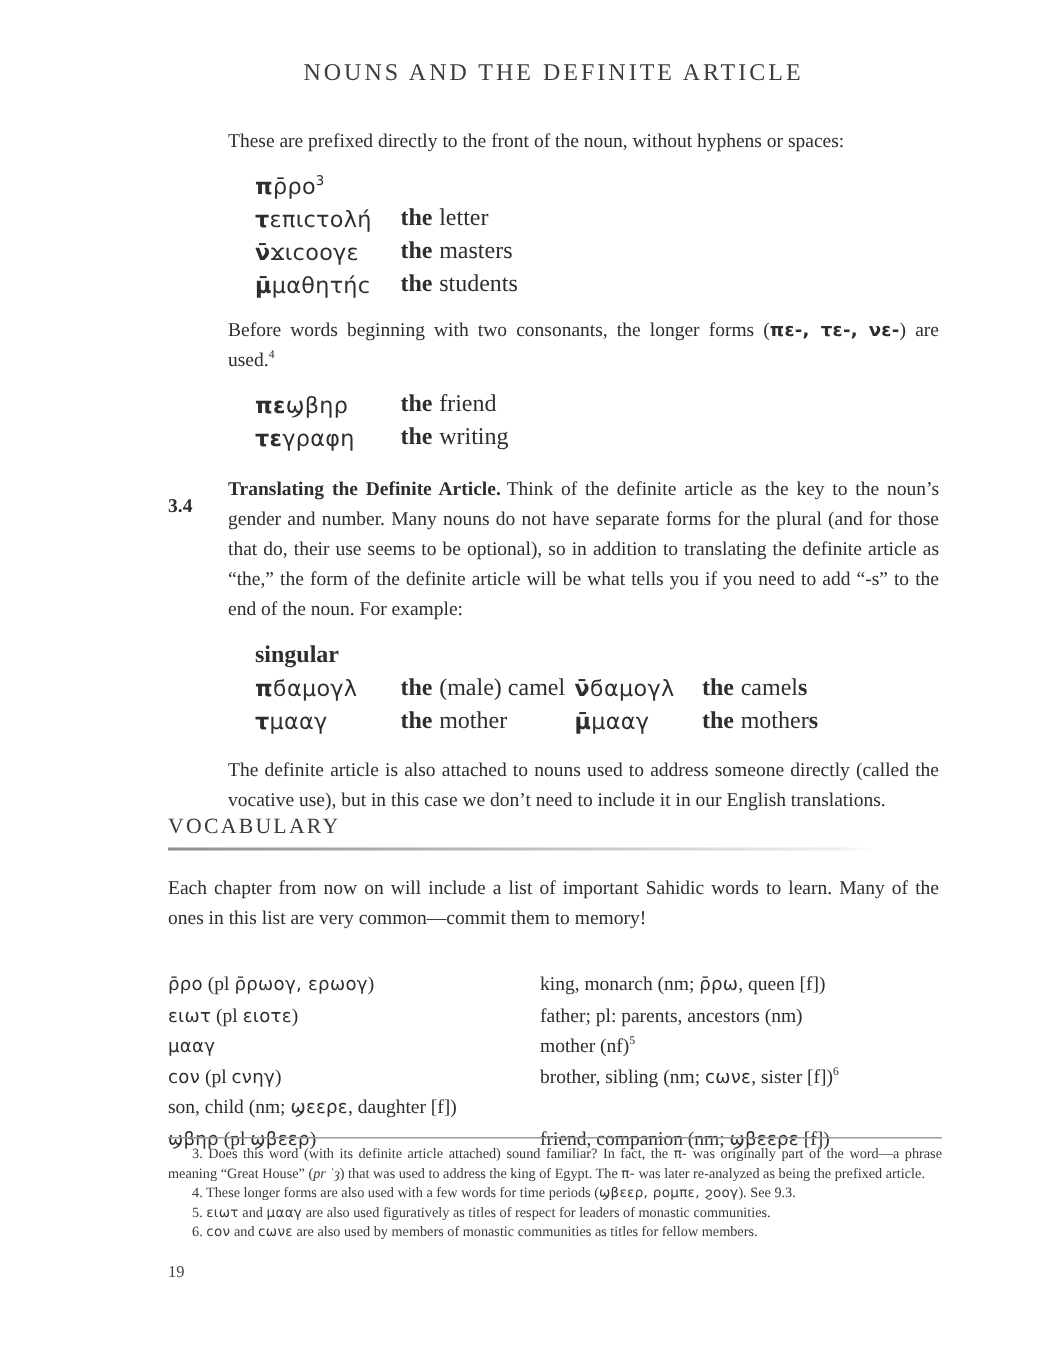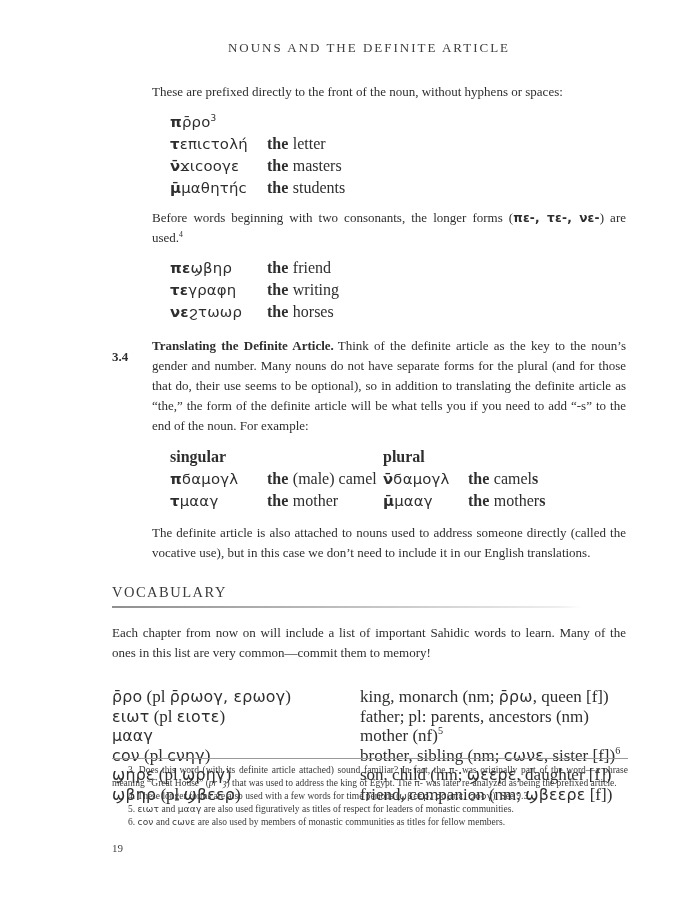--- a/index.html
+++ b/index.html
@@ -8,21 +8,21 @@
     width:699px;height:904px;
     background:#ffffff;
     font-family:"Liberation Serif","DejaVu Serif",serif;
     color:#2e2e2e;
     overflow:hidden;
   }
   .content{position:absolute;left:112px;top:0;width:514px;}
   .running-head{
     margin-top:40px;
     text-align:center;
-    font-size:13px;
+    font-size:16px;
     letter-spacing:2px;
     color:#3d3d3d;
     white-space:nowrap;
   }
   p{margin:0;font-size:13px;line-height:20px;text-align:justify;}
   .indent-block{margin-left:40px;}
   .coptic{font-family:"DejaVu Sans",sans-serif;font-size:0.93em;letter-spacing:0.2px;}
   .coptic b{font-weight:700;}
   sup.fnref{font-size:0.6em;vertical-align:super;line-height:0;}
   .art{margin-right:0.28em;}
@@ -38,31 +38,30 @@
   .sec-num{position:absolute;left:0;top:11px;font-weight:700;font-size:13px;line-height:20px;}
   .sec-body{margin-left:40px;}
   .sec-title{font-weight:700;margin-right:0.3em;}
   
   .t3{margin-top:10px;}
   .t3row{display:grid;grid-template-columns:97px 116px 85px auto;}
   .t3 .hdr{font-weight:700;}
   .voc-p{margin-top:11px;}
   
   .vocab-head{
-    margin-top:21px;
     font-size:14.5px;
     letter-spacing:1.5px;
     color:#3a3a3a;
   }
   .vocab-rule{
     margin-top:5px;height:2px;width:470px;
     background:linear-gradient(to right,#8f8f8f,#c9c9c9 60%,#eeeeee 95%,#ffffff);
   }
   .vocab-intro{margin-top:15px;}
-  .vlist{margin-top:24px;font-size:17px;line-height:19.5px;}
+  .vlist{margin-top:24px;font-size:13px;line-height:19.5px;}
   .vrow{display:grid;grid-template-columns:248px auto;}
   
   .footer{position:absolute;left:112px;top:758px;width:516px;}
   .fn-rule{height:1px;background:#9a9a9a;margin-bottom:5px;}
   .fn{font-size:9.5px;line-height:13px;text-indent:16px;text-align:justify;color:#383838;}
   .fn .ital{font-style:italic;}
   .fn .coptic{font-size:0.95em;}
   .page-number{margin-top:13px;text-align:left;font-size:11px;color:#444;}
 </style>
 </head>
@@ -97,35 +96,30 @@
 
     <div class="gtable t2">
       <div class="trow">
           <span class="coptic"><b>πε</b><span>ϣβηρ</span></span>
           <span><b class="art">the</b><span>friend</span></span>
         </div>
       <div class="trow">
           <span class="coptic"><b>τε</b><span>γραφη</span></span>
           <span><b class="art">the</b><span>writing</span></span>
         </div>
-      <div class="trow">
-          <span class="coptic"><b>νε</b><span>ϩτωωρ</span></span>
-          <span><b class="art">the</b><span>horses</span></span>
-        </div>
     </div>
 
     <div class="section">
       <span class="sec-num">3.4</span>
       <p class="sec-body"><b class="sec-title">Translating the Definite Article.</b><span>Think of the definite article as the key to the noun’s gender and number. Many nouns do not have separate forms for the plural (and for those that do, their use seems to be optional), so in addition to translating the definite article as “the,” the form of the definite article will be what tells you if you need to add “-s” to the end of the noun. For example:</span></p>
     </div>
 
     <div class="gtable t3">
       <div class="t3row">
           <span class="hdr" style="grid-column:1/3;">singular</span>
-          <span class="hdr" style="grid-column:3/5;">plural</span>
         </div>
       <div class="t3row">
           <span class="coptic"><b>π</b><span>ϭαμογλ</span></span>
           <span><b class="art">the</b><span>(male) camel</span></span>
           <span class="coptic"><b>ν̄</b><span>ϭαμογλ</span></span>
           <span><b class="art">the</b><span>camel</span><b>s</b></span>
         </div>
       <div class="t3row">
           <span class="coptic"><b>τ</b><span>μααγ</span></span>
           <span><b class="art">the</b><span>mother</span></span>
@@ -152,21 +146,20 @@
         </div>
       <div class="vrow">
           <span><span class="coptic">μααγ</span><span></span><span class="coptic"></span><span></span></span>
           <span><span>mother (nf)</span><span class="coptic"></span><span></span><sup class="fnref">5</sup></span>
         </div>
       <div class="vrow">
           <span><span class="coptic">ϲον</span><span> (pl </span><span class="coptic">ϲνηγ</span><span>)</span></span>
           <span><span>brother, sibling (nm; </span><span class="coptic">ϲωνε</span><span>, sister [f])</span><sup class="fnref">6</sup></span>
         </div>
       <div class="vrow">
-          <span><span class="coptic">ϣηρε</span><span> (pl </span><span class="coptic">ϣρηγ</span><span>)</span></span>
           <span><span>son, child (nm; </span><span class="coptic">ϣεερε</span><span>, daughter [f])</span><sup class="fnref"></sup></span>
         </div>
       <div class="vrow">
           <span><span class="coptic">ϣβηρ</span><span> (pl </span><span class="coptic">ϣβεερ</span><span>)</span></span>
           <span><span>friend, companion (nm; </span><span class="coptic">ϣβεερε</span><span> [f])</span><sup class="fnref"></sup></span>
         </div>
     </div>
   </div>
 
   <div class="footer">

